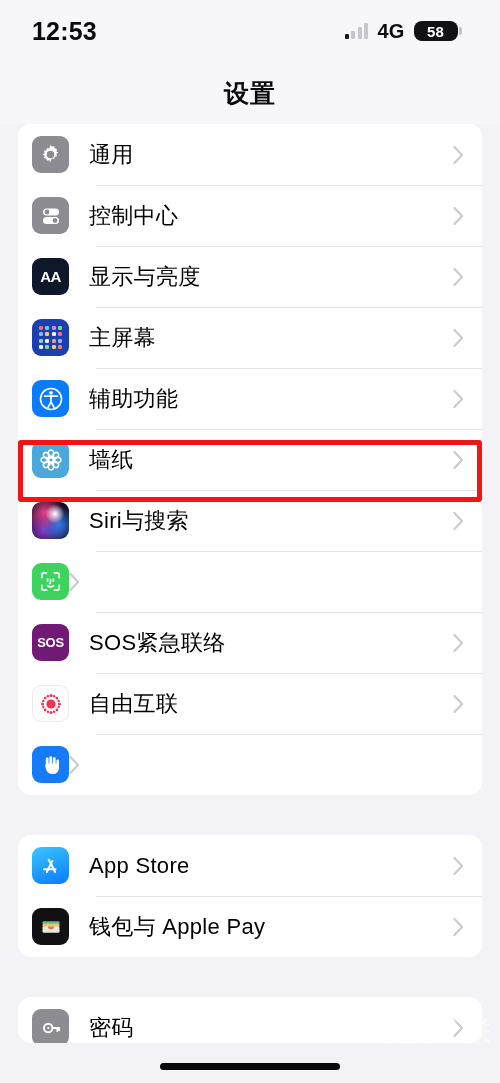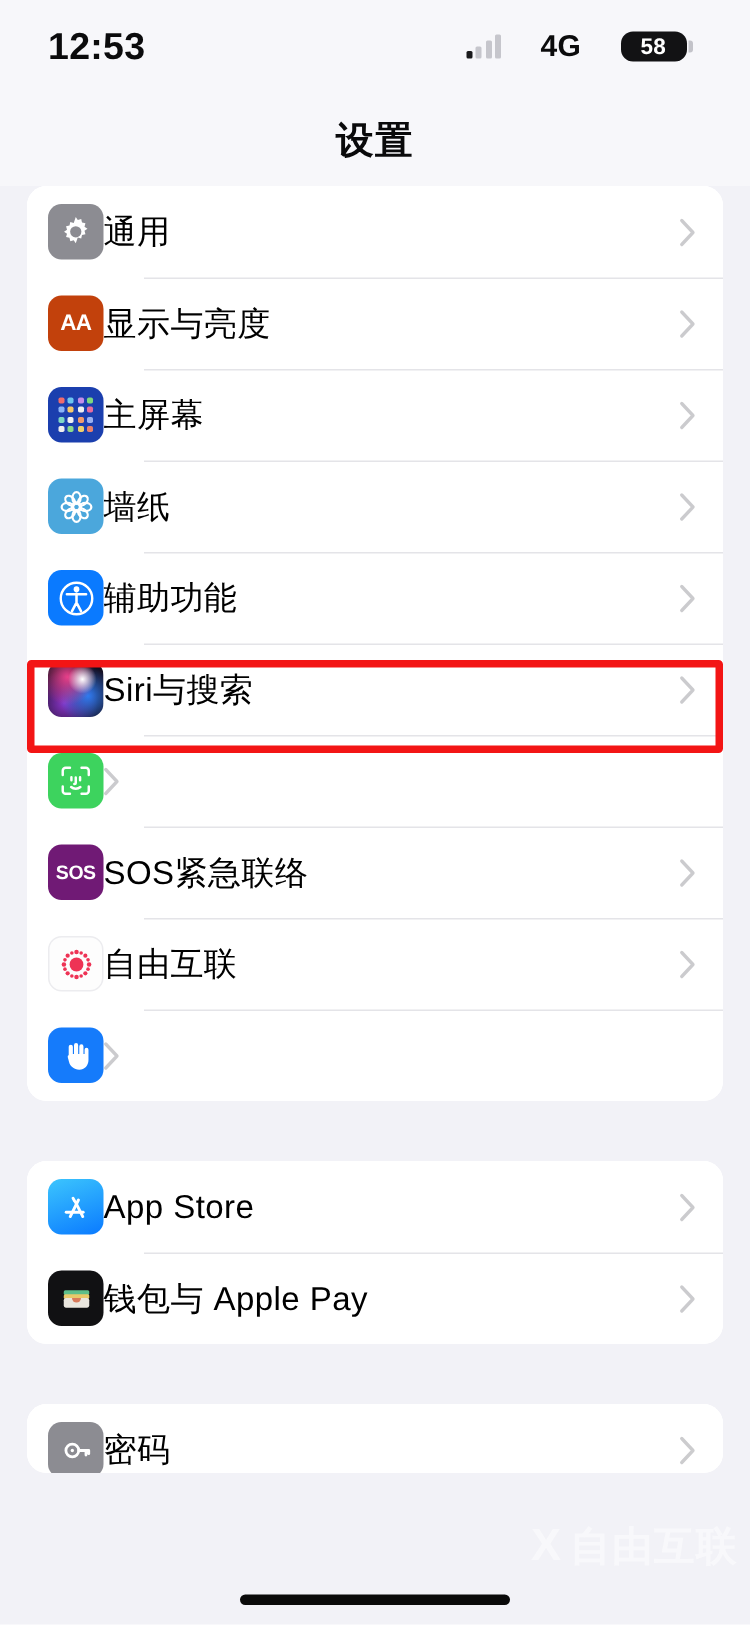--- a/index.html
+++ b/index.html
@@ -13,21 +13,21 @@
   }
 
   
   #status-bar{
     height:62px; width:100%;
     display:flex; align-items:center; justify-content:space-between;
     padding:0 38px 0 32px;
     background:#F7F7FA;
   }
   #clock{ font-size:25px; font-weight:700; color:#0B0B0C; letter-spacing:0.2px; }
-  #status-right{ display:flex; align-items:center; gap:26px; }
+  #status-right{ display:flex; align-items:center; gap:9px; }
   .bars{ display:flex; align-items:flex-end; gap:2.5px; height:16px; }
   .bars i{ display:block; width:4px; border-radius:1px; background:#C6C6CC; }
   .bars i.b1{ height:5px; background:#1A1A1C; }
   .bars i.b2{ height:8px; }
   .bars i.b3{ height:12px; }
   .bars i.b4{ height:16px; }
   #net-label{ font-size:20px; font-weight:600; color:#0B0B0C; letter-spacing:0.2px; }
   #battery{ display:flex; align-items:center; }
   #battery-body{
     width:44px; height:20px; border-radius:8px; background:#121214;
@@ -57,30 +57,30 @@
   .row + .row::before{
     content:""; position:absolute; left:78px; right:0; top:0;
     height:1px; background:#E4E4E8;
   }
   .ico{
     width:37px; height:37px; border-radius:9px; flex:none;
     display:flex; align-items:center; justify-content:center;
     position:relative; overflow:hidden;
   }
   .label{
-    font-size:22px; color:#000; letter-spacing:0.3px;
+    margin-left:20px; font-size:22px; color:#000; letter-spacing:0.3px;
     white-space:nowrap; flex:1;
   }
   .chev{ width:11px; height:20px; flex:none; opacity:.45; }
   .chev svg{ display:block; }
 
   
   .gear-bg{ background:#8C8C92; }
   .cc-bg{ background:#8C8C92; }
-  .aa-bg{ background:#c2410c;align-items:center; }
+  .aa-bg{ background:#0f172a;align-items:center; }
   .aa-bg span{ color:#fff; font-size:15px; font-weight:700; letter-spacing:-0.5px; }
   .home-bg{ background:#1B3FAE; }
   .home-grid{ display:grid; grid-template-columns:repeat(4,4.2px); grid-template-rows:repeat(4,4.2px); gap:2.4px; }
   .home-grid i{ display:block; border-radius:1.2px; }
   .acc-bg{ background:#0A7AFF; }
   .wall-bg{ background:#4BA7DC; }
   .siri-bg{
     background:
       radial-gradient(circle at 62% 32%, #ffffff 0%, rgba(255,255,255,0) 28%),
       radial-gradient(circle at 35% 28%, #E8408A 0%, rgba(232,64,138,0) 52%),
@@ -157,20 +157,36 @@
           </svg>
       </span>
       <span class="label">通用</span>
       <span class="chev">
           <svg width="11" height="20" viewBox="0 0 11 20">
             <path d="M1.5 2 L9 10 L1.5 18" stroke="#8E8E93" stroke-width="2.2" fill="none" stroke-linecap="round" stroke-linejoin="round"></path>
           </svg>
         </span>
     </div>
 
+    <div class="row">
+      <span class="ico cc-bg">
+        <svg width="24" height="24" viewBox="0 0 24 24">
+          <rect x="4" y="4.5" width="16" height="7" rx="3.5" fill="#ffffff"></rect>
+            <circle cx="8" cy="8" r="2.4" fill="#8C8C92"></circle>
+          <rect x="4" y="13" width="16" height="7" rx="3.5" fill="#ffffff"></rect>
+            <circle cx="16" cy="16.5" r="2.4" fill="#8C8C92"></circle>
+        </svg>
+      </span>
+      <span class="label">控制中心</span>
+      <span class="chev">
+          <svg width="11" height="20" viewBox="0 0 11 20">
+            <path d="M1.5 2 L9 10 L1.5 18" stroke="#8E8E93" stroke-width="2.2" fill="none" stroke-linecap="round" stroke-linejoin="round"></path>
+          </svg>
+        </span>
+    </div>
 
     <div class="row">
       <span class="ico aa-bg">
         <span>AA</span>
       </span>
       <span class="label">显示与亮度</span>
       <span class="chev">
           <svg width="11" height="20" viewBox="0 0 11 20">
             <path d="M1.5 2 L9 10 L1.5 18" stroke="#8E8E93" stroke-width="2.2" fill="none" stroke-linecap="round" stroke-linejoin="round"></path>
           </svg>
@@ -200,52 +216,52 @@
       </span>
       <span class="label">主屏幕</span>
       <span class="chev">
           <svg width="11" height="20" viewBox="0 0 11 20">
             <path d="M1.5 2 L9 10 L1.5 18" stroke="#8E8E93" stroke-width="2.2" fill="none" stroke-linecap="round" stroke-linejoin="round"></path>
           </svg>
         </span>
     </div>
 
     <div class="row">
+      <span class="ico acc-bg">
+        <svg width="28" height="28" viewBox="0 0 28 28">
+          <circle cx="14" cy="14" r="10.5" fill="none" stroke="#ffffff" stroke-width="1.6"></circle>
+          <circle cx="14" cy="7.8" r="1.9" fill="#ffffff"></circle>
+          <path d="M7.6 11.2h12.8M14 10.6v6.2M14 16.8l-3 5.6M14 16.8l3 5.6" stroke="#ffffff" stroke-width="1.7" stroke-linecap="round" fill="none"></path>
+        </svg>
+      </span>
+      <span class="label">辅助功能</span>
+      <span class="chev">
+          <svg width="11" height="20" viewBox="0 0 11 20">
+            <path d="M1.5 2 L9 10 L1.5 18" stroke="#8E8E93" stroke-width="2.2" fill="none" stroke-linecap="round" stroke-linejoin="round"></path>
+          </svg>
+        </span>
+    </div>
+
+    <div class="row">
       <span class="ico wall-bg">
         <svg width="28" height="28" viewBox="0 0 28 28">
           <g fill="none" stroke="#ffffff" stroke-width="1.5">
             <circle cx="14" cy="14" r="3.1"></circle>
             <ellipse cx="14" cy="8" rx="2.7" ry="3.9"></ellipse>
             <ellipse cx="14" cy="20" rx="2.7" ry="3.9"></ellipse>
             <ellipse cx="8" cy="14" rx="3.9" ry="2.7"></ellipse>
             <ellipse cx="20" cy="14" rx="3.9" ry="2.7"></ellipse>
             <ellipse cx="9.8" cy="9.8" rx="2.6" ry="3.8" transform="rotate(-45 9.8 9.8)"></ellipse>
             <ellipse cx="18.2" cy="18.2" rx="2.6" ry="3.8" transform="rotate(-45 18.2 18.2)"></ellipse>
             <ellipse cx="18.2" cy="9.8" rx="2.6" ry="3.8" transform="rotate(45 18.2 9.8)"></ellipse>
             <ellipse cx="9.8" cy="18.2" rx="2.6" ry="3.8" transform="rotate(45 9.8 18.2)"></ellipse>
           </g>
         </svg>
       </span>
       <span class="label">墙纸</span>
-      <span class="chev">
-          <svg width="11" height="20" viewBox="0 0 11 20">
-            <path d="M1.5 2 L9 10 L1.5 18" stroke="#8E8E93" stroke-width="2.2" fill="none" stroke-linecap="round" stroke-linejoin="round"></path>
-          </svg>
-        </span>
-    </div>
-
-    <div class="row">
-      <span class="ico acc-bg">
-        <svg width="28" height="28" viewBox="0 0 28 28">
-          <circle cx="14" cy="14" r="10.5" fill="none" stroke="#ffffff" stroke-width="1.6"></circle>
-          <circle cx="14" cy="7.8" r="1.9" fill="#ffffff"></circle>
-          <path d="M7.6 11.2h12.8M14 10.6v6.2M14 16.8l-3 5.6M14 16.8l3 5.6" stroke="#ffffff" stroke-width="1.7" stroke-linecap="round" fill="none"></path>
-        </svg>
-      </span>
-      <span class="label">辅助功能</span>
       <span class="chev">
           <svg width="11" height="20" viewBox="0 0 11 20">
             <path d="M1.5 2 L9 10 L1.5 18" stroke="#8E8E93" stroke-width="2.2" fill="none" stroke-linecap="round" stroke-linejoin="round"></path>
           </svg>
         </span>
     </div>
 
     <div class="row">
       <span class="ico siri-bg"></span>
       <span class="label">Siri与搜索</span>

